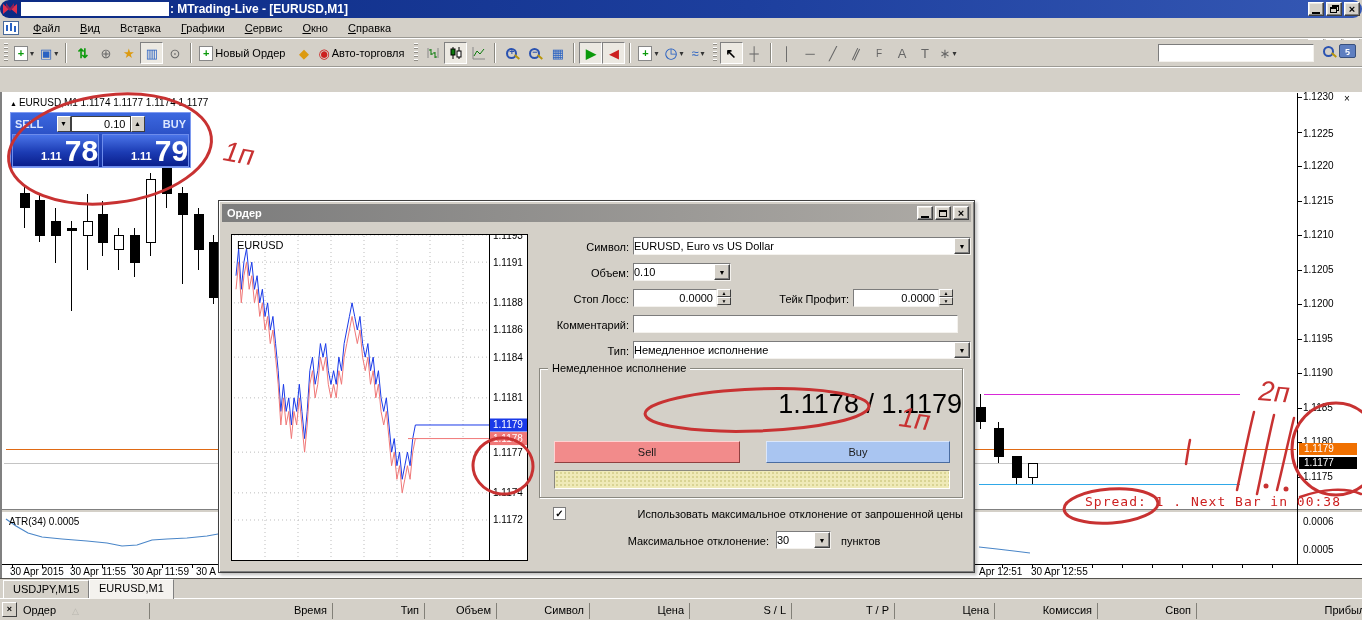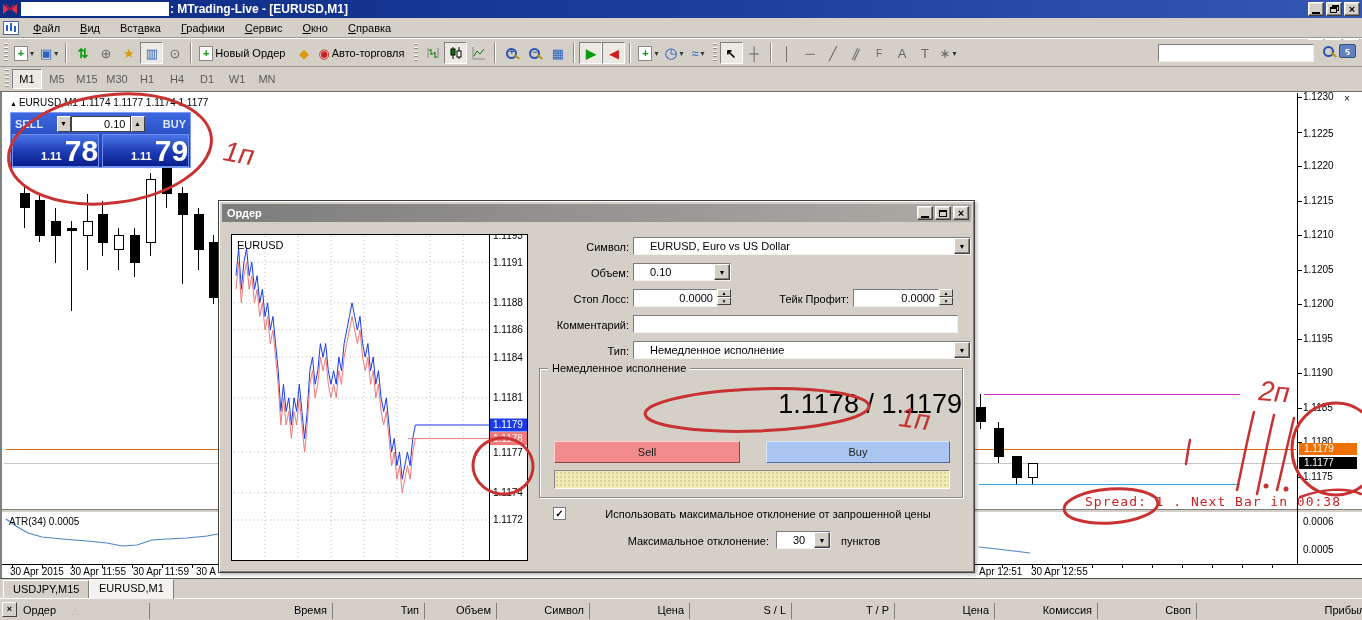--- a/index.html
+++ b/index.html
@@ -3,21 +3,21 @@
 <meta charset="utf-8">
 <style>
   * { margin:0; padding:0; box-sizing:border-box; }
   html,body { background:#9a9a9a; }
   #root { position:relative; width:1362px; height:620px; background:#d4d0c8;
           font-family:"Liberation Sans",sans-serif; font-size:11px; overflow:hidden; }
 
   
   .titlebar { position:absolute; left:0; top:0; width:1362px; height:18px;
     background:linear-gradient(90deg,#0c2b84 0%,#1d3f9e 55%,#3558b4 100%);
-    display:flex; align-items:center; color:#fff; font-weight:bold; font-size:12px; }
+    display:flex; align-items:center; color:#fff; font-weight:bold; font-size:12px;border-radius:9px; }
   .applogo { width:16px; height:14px; margin:0 3px 0 2px; }
   .redact { width:148px; height:14px; background:#fff; margin-right:1px; }
   .wingrp { position:absolute; right:2px; top:2px; display:flex; gap:2px; }
   .wbtn { width:16px; height:14px; background:#d4d0c8; border:1px solid;
     border-color:#fff #404040 #404040 #fff; box-shadow:inset -1px -1px 0 #808080,inset 1px 1px 0 #ece9e2;
     display:flex; align-items:center; justify-content:center; color:#000;
     font-size:11px; line-height:10px; font-weight:bold; }
   .glyph-min { width:8px; height:2px; background:#000; margin-top:8px; }
   .glyph-max { width:8px; height:7px; border:1px solid #000; border-top:2px solid #000; }
   .glyph-restore { position:relative; width:9px; height:8px; }
@@ -105,21 +105,21 @@
   
   .dlg { position:absolute; left:218px; top:200px; width:757px; height:373px; background:#d4d0c8;
     border:1px solid #404040; box-shadow:inset 1px 1px 0 #fff,inset -1px -1px 0 #808080, 2px 2px 3px rgba(0,0,0,.25); z-index:20; }
   .dlg-title { position:absolute; left:3px; top:3px; right:3px; height:18px;
     background:linear-gradient(90deg,#7d7d7d,#aeaba6); color:#fff; font-weight:bold;
     display:flex; align-items:center; padding-left:5px; }
   .dlg-btns { position:absolute; right:2px; top:2px; display:flex; gap:2px; }
   .mini { position:absolute; left:12px; top:33px; width:297px; height:327px; background:#fff; border:1px solid #000; }
   .flabel { position:absolute; text-align:right; color:#000; }
   .inp { position:absolute; background:#fff; border:1px solid #7c7c7c; border-bottom-color:#f4f2ee;
-    border-right-color:#f4f2ee; font-size:11px; color:#000; padding:2px 3px 0 16px; height:18px; }
+    border-right-color:#f4f2ee; font-size:11px; color:#000; padding:2px 3px 0 0; height:18px; }
   .inp.num { text-align:right; }
   .dd { position:absolute; width:16px; height:16px; background:#d4d0c8; border:1px solid;
     border-color:#fff #404040 #404040 #fff; box-shadow:inset -1px -1px 0 #808080;
     display:flex; align-items:center; justify-content:center; font-size:7px; color:#000; }
   .spin { position:absolute; width:14px; height:16px; display:flex; flex-direction:column; }
   .spin span { flex:1; background:#d4d0c8; border:1px solid; border-color:#fff #404040 #404040 #fff;
     font-size:5px; display:flex; align-items:center; justify-content:center; color:#000; }
   .grp { position:absolute; left:320px; top:167px; width:424px; height:130px;
     border:1px solid #8a8880; box-shadow:inset 1px 1px 0 #fff, 1px 1px 0 #fff; }
   .grp-legend { position:absolute; top:-7px; left:8px; background:#d4d0c8; padding:0 4px; }
@@ -326,34 +326,20 @@
       </span>
     <span class="tbtn">
         <span class="c-gray">∗</span>
         <span class="caret">▾</span>
       </span>
     <input class="search" value="" style="">
     <span class="srch-mag"><span class="magicon"></span></span>
     <span class="bubble">5</span>
   </div>
 
-  <div class="tfbar">
-    <span class="grip"></span>
-    <span id="tf-items" style="display:flex">
-        <span class="tf active">M1</span>
-        <span class="tf">M5</span>
-        <span class="tf">M15</span>
-        <span class="tf">M30</span>
-        <span class="tf">H1</span>
-        <span class="tf">H4</span>
-        <span class="tf">D1</span>
-        <span class="tf">W1</span>
-        <span class="tf">MN</span>
-      </span>
-  </div>
 
   <div class="chart">
     <svg class="plot" width="1360" height="486" viewBox="0 92 1360 486" id="plotsvg">
         <rect x="0" y="509" width="1362" height="4" fill="#d4d0c8"></rect>
         <line x1="0" y1="509.5" x2="1362" y2="509.5" stroke="#808080" stroke-width="1" shape-rendering="crispEdges"></line>
         <line x1="0" y1="512.5" x2="1362" y2="512.5" stroke="#ffffff" stroke-width="1" shape-rendering="crispEdges"></line>
         <line x1="1295.5" y1="93" x2="1295.5" y2="564" stroke="#000" stroke-width="1" shape-rendering="crispEdges"></line>
         <line x1="0" y1="564.5" x2="1362" y2="564.5" stroke="#000" stroke-width="1" shape-rendering="crispEdges"></line>
         <line x1="1295" y1="97.5" x2="1300" y2="97.5" stroke="#000" stroke-width="1" shape-rendering="crispEdges"></line>
         <line x1="1295" y1="132.5" x2="1300" y2="132.5" stroke="#000" stroke-width="1" shape-rendering="crispEdges"></line>
@@ -593,21 +579,21 @@
 
     <div class="grp">
       <span class="grp-legend">Немедленное исполнение</span>
       <div class="bigprice">1.1178 / 1.1179</div>
       <div class="btn-sell">Sell</div>
       <div class="btn-buy">Buy</div>
       <div class="ybar"></div>
     </div>
 
     <span class="chk">✓</span>
-    <span class="flabel" style="left:354px;top:307px;width:390px;text-align:center">Использовать максимальное отклонение от запрошенной цены</span>
+    <span class="flabel" style="left:354px;top:307px;width:390px;text-align:right">Использовать максимальное отклонение от запрошенной цены</span>
     <span class="flabel" style="left:350px;top:334px;width:200px">Максимальное отклонение:</span>
     <span class="inp" style="left:557px;top:330px;width:55px">30</span>
     <span class="dd" style="left:595px;top:331px">▼</span>
     <span class="flabel" style="left:622px;top:334px;width:80px;text-align:left">пунктов</span>
   </div>
 
   <svg class="anno" width="1362" height="620" id="annosvg">
       <ellipse cx="110" cy="149" rx="102" ry="54" fill="none" stroke="#c83232" stroke-width="3" transform="rotate(-7 110 149)"></ellipse>
       <ellipse cx="757" cy="410" rx="112" ry="21" fill="none" stroke="#c83232" stroke-width="3" transform="rotate(-2 757 410)"></ellipse>
       <ellipse cx="503" cy="466" rx="30" ry="28" fill="none" stroke="#c83232" stroke-width="3" transform="rotate(8 503 466)"></ellipse>

